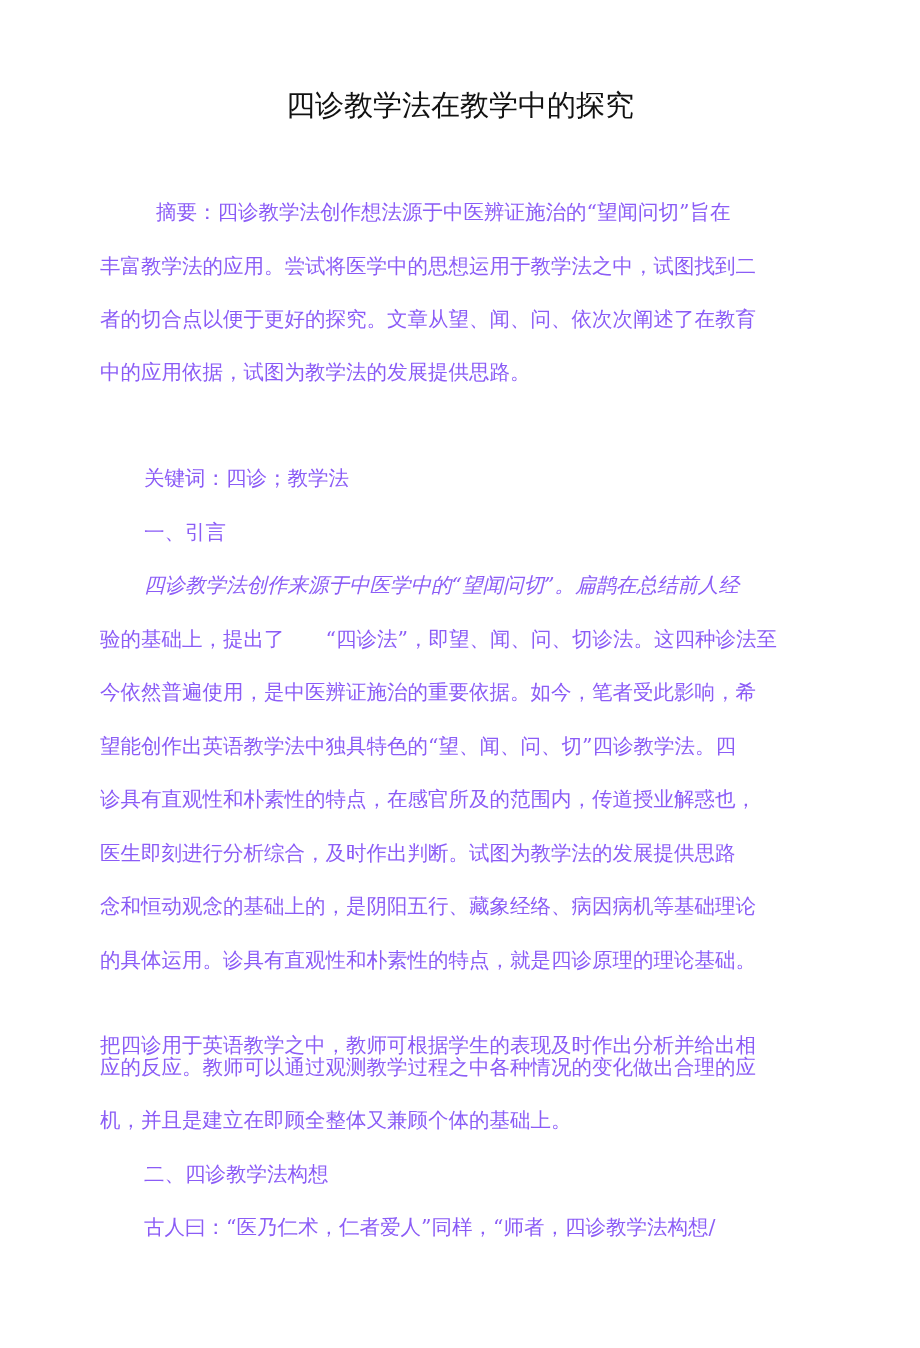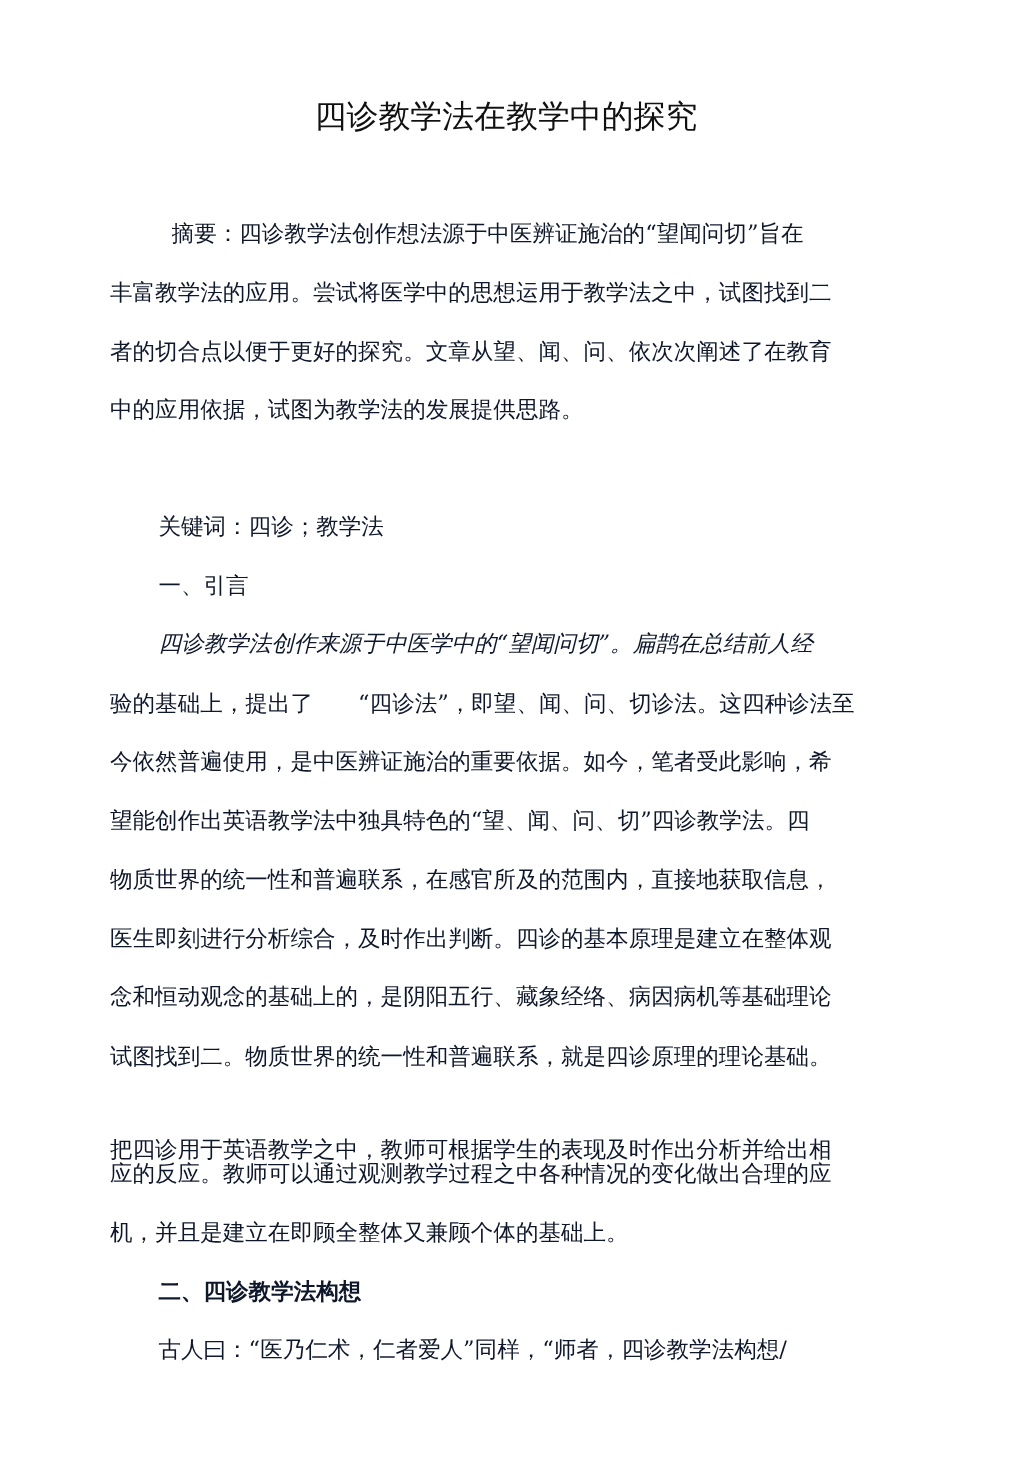--- a/index.html
+++ b/index.html
@@ -31,21 +31,21 @@
       font-size: 29px;
       letter-spacing: 0px;
       white-space: nowrap;
       color: #111;
     }
     .line {
       position: absolute;
       white-space: nowrap;
       font-size: 20.5px;
       line-height: 26px;
-      color: #0f172a;
+      color: #8b5cf6;
     }
   </style>
 </head>
 <body>
 
 <div class="page">
 
   <div class="title">四诊教学法在教学中的探究</div>
 
   <div class="line" style="left:156px; top:199px;">摘要：四诊教学法创作想法源于中医辨证施治的“望闻问切”旨在</div>
@@ -53,24 +53,24 @@
   <div class="line" style="left:100px; top:306px;">者的切合点以便于更好的探究。文章从望、闻、问、依次次阐述了在教育</div>
   <div class="line" style="left:100px; top:359px;">中的应用依据，试图为教学法的发展提供思路。</div>
 
   <div class="line" style="left:144px; top:465px;">关键词：四诊；教学法</div>
 
   <div class="line" style="left:144px; top:519px;">一、引言</div>
   <div class="line" style="left:144px; top:572px;font-style:italic;">四诊教学法创作来源于中医学中的“望闻问切”。扁鹊在总结前人经</div>
   <div class="line" style="left:100px; top:626px;">验的基础上，提出了　　“四诊法”，即望、闻、问、切诊法。这四种诊法至</div>
   <div class="line" style="left:100px; top:679px;">今依然普遍使用，是中医辨证施治的重要依据。如今，笔者受此影响，希</div>
   <div class="line" style="left:100px; top:733px;">望能创作出英语教学法中独具特色的“望、闻、问、切”四诊教学法。四</div>
-  <div class="line" style="left:100px; top:786px;">物质世界的统一性和普遍联系，在感官所及的范围内，直接地获取信息，</div>
-  <div class="line" style="left:100px; top:840px;">医生即刻进行分析综合，及时作出判断。四诊的基本原理是建立在整体观</div>
+  <div class="line" style="left:100px; top:786px;">诊具有直观性和朴素性的特点，在感官所及的范围内，传道授业解惑也，</div>
+  <div class="line" style="left:100px; top:840px;">医生即刻进行分析综合，及时作出判断。试图为教学法的发展提供思路</div>
   <div class="line" style="left:100px; top:893px;">念和恒动观念的基础上的，是阴阳五行、藏象经络、病因病机等基础理论</div>
-  <div class="line" style="left:100px; top:947px;">试图找到二。物质世界的统一性和普遍联系，就是四诊原理的理论基础。</div>
+  <div class="line" style="left:100px; top:947px;">的具体运用。诊具有直观性和朴素性的特点，就是四诊原理的理论基础。</div>
   <div class="line" style="left:100px; top:1000px;margin-top:32px;">把四诊用于英语教学之中，教师可根据学生的表现及时作出分析并给出相</div>
   <div class="line" style="left:100px; top:1054px;">应的反应。教师可以通过观测教学过程之中各种情况的变化做出合理的应</div>
   <div class="line" style="left:100px; top:1107px;">机，并且是建立在即顾全整体又兼顾个体的基础上。</div>
 
-  <div class="line" style="left:144px; top:1161px;font-weight:bold;">二、四诊教学法构想</div>
+  <div class="line" style="left:144px; top:1161px;">二、四诊教学法构想</div>
   <div class="line" style="left:144px; top:1214px;">古人曰：“医乃仁术，仁者爱人”同样，“师者，四诊教学法构想/</div>
 
 </div>
 
 </body></html>

